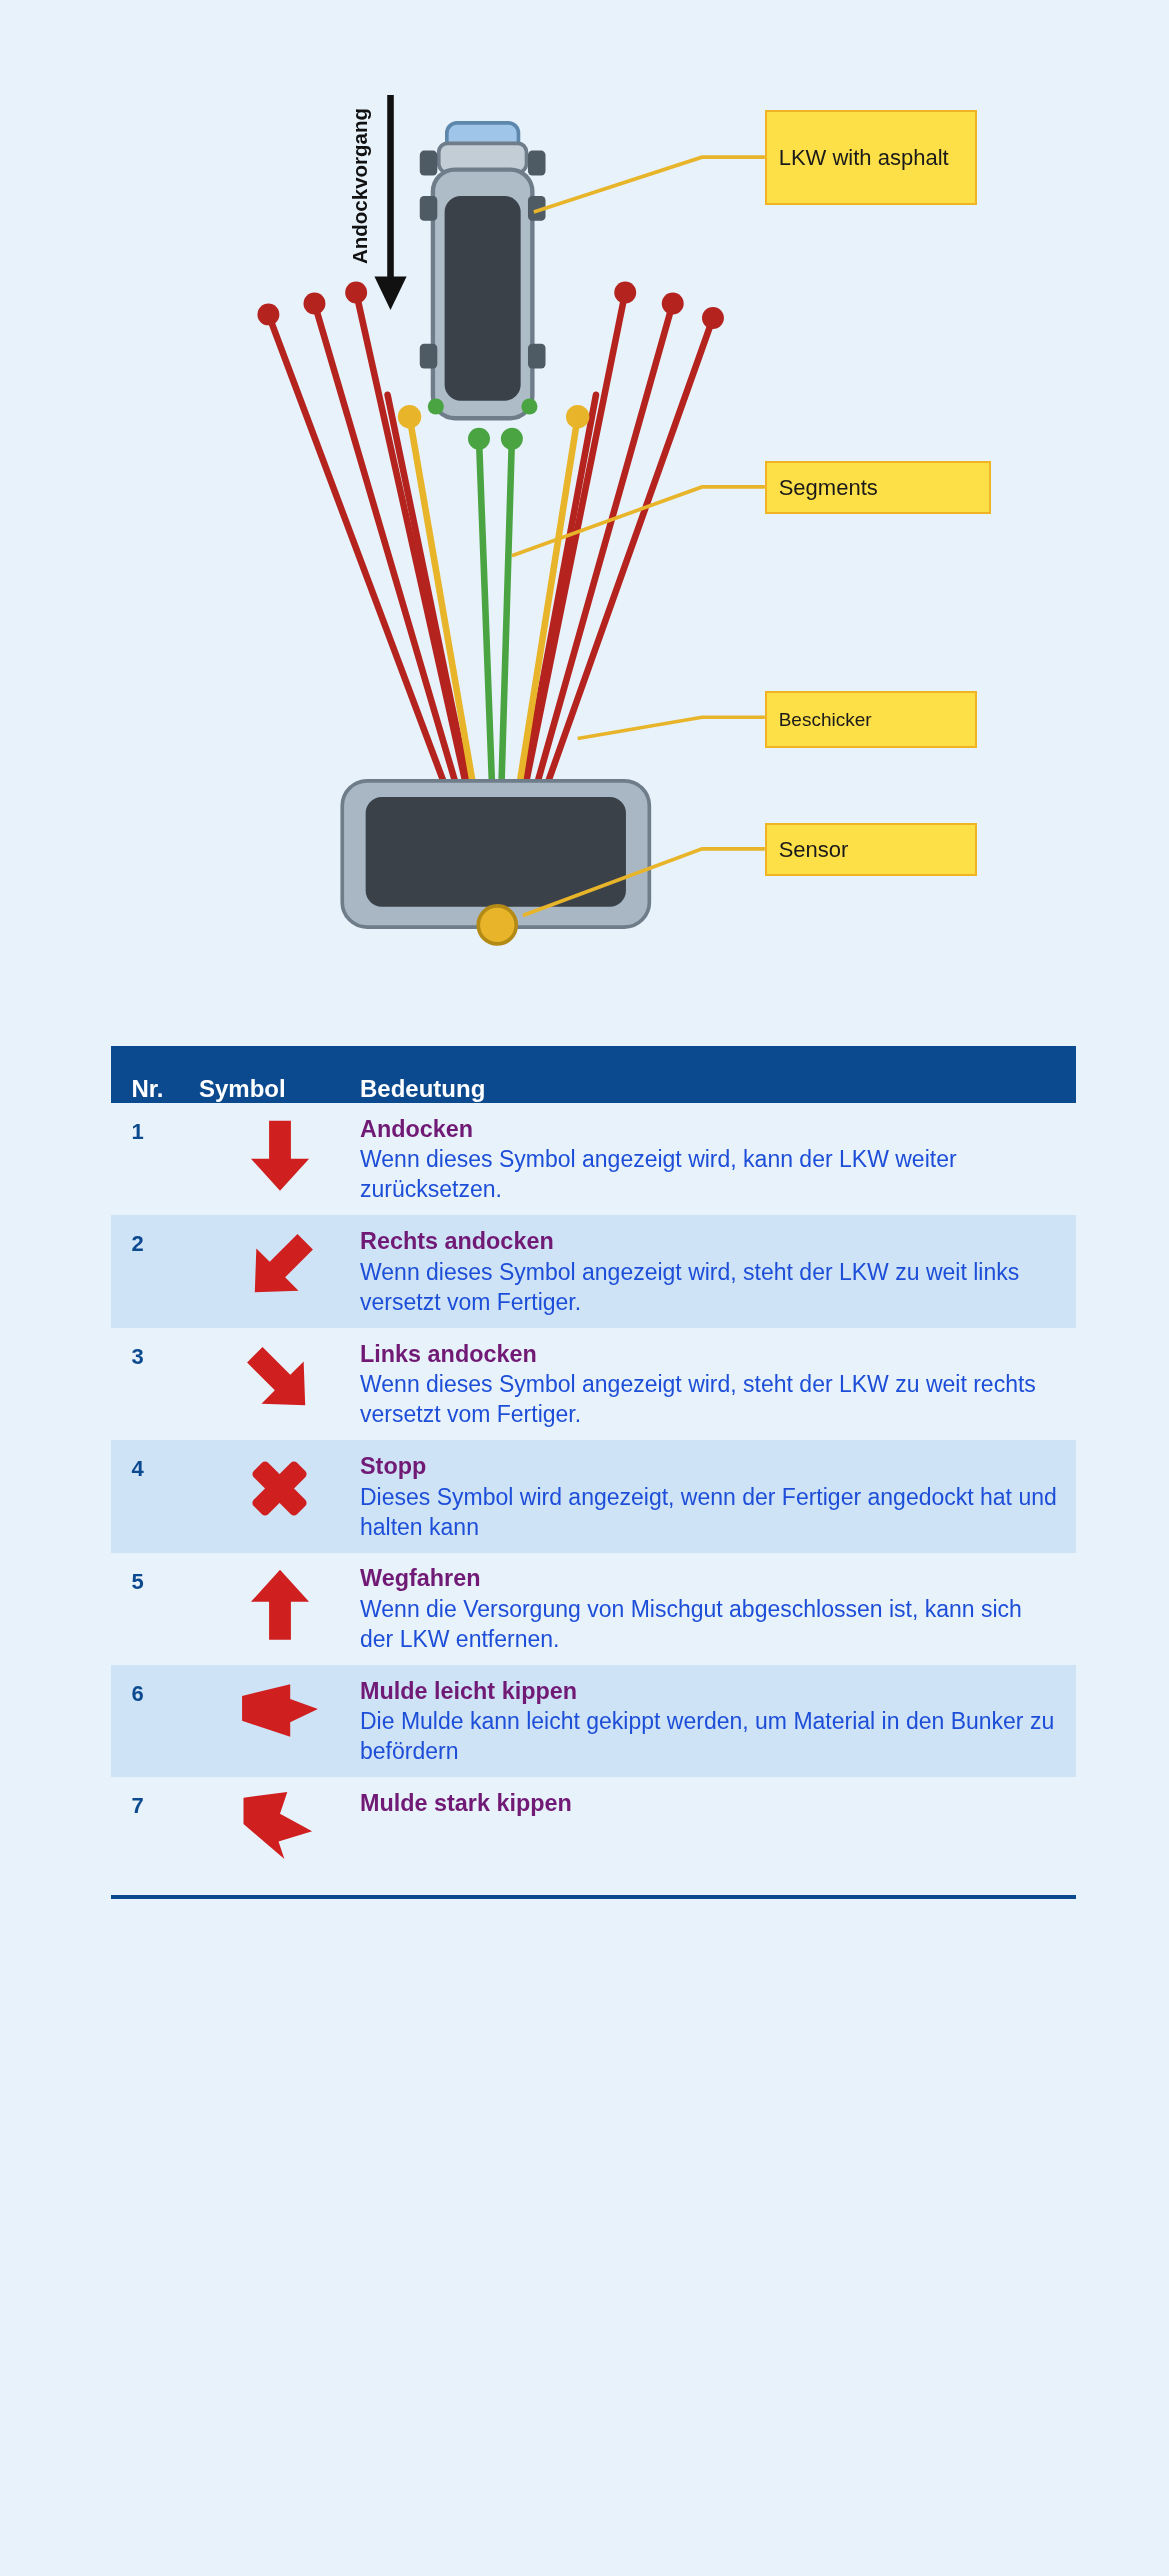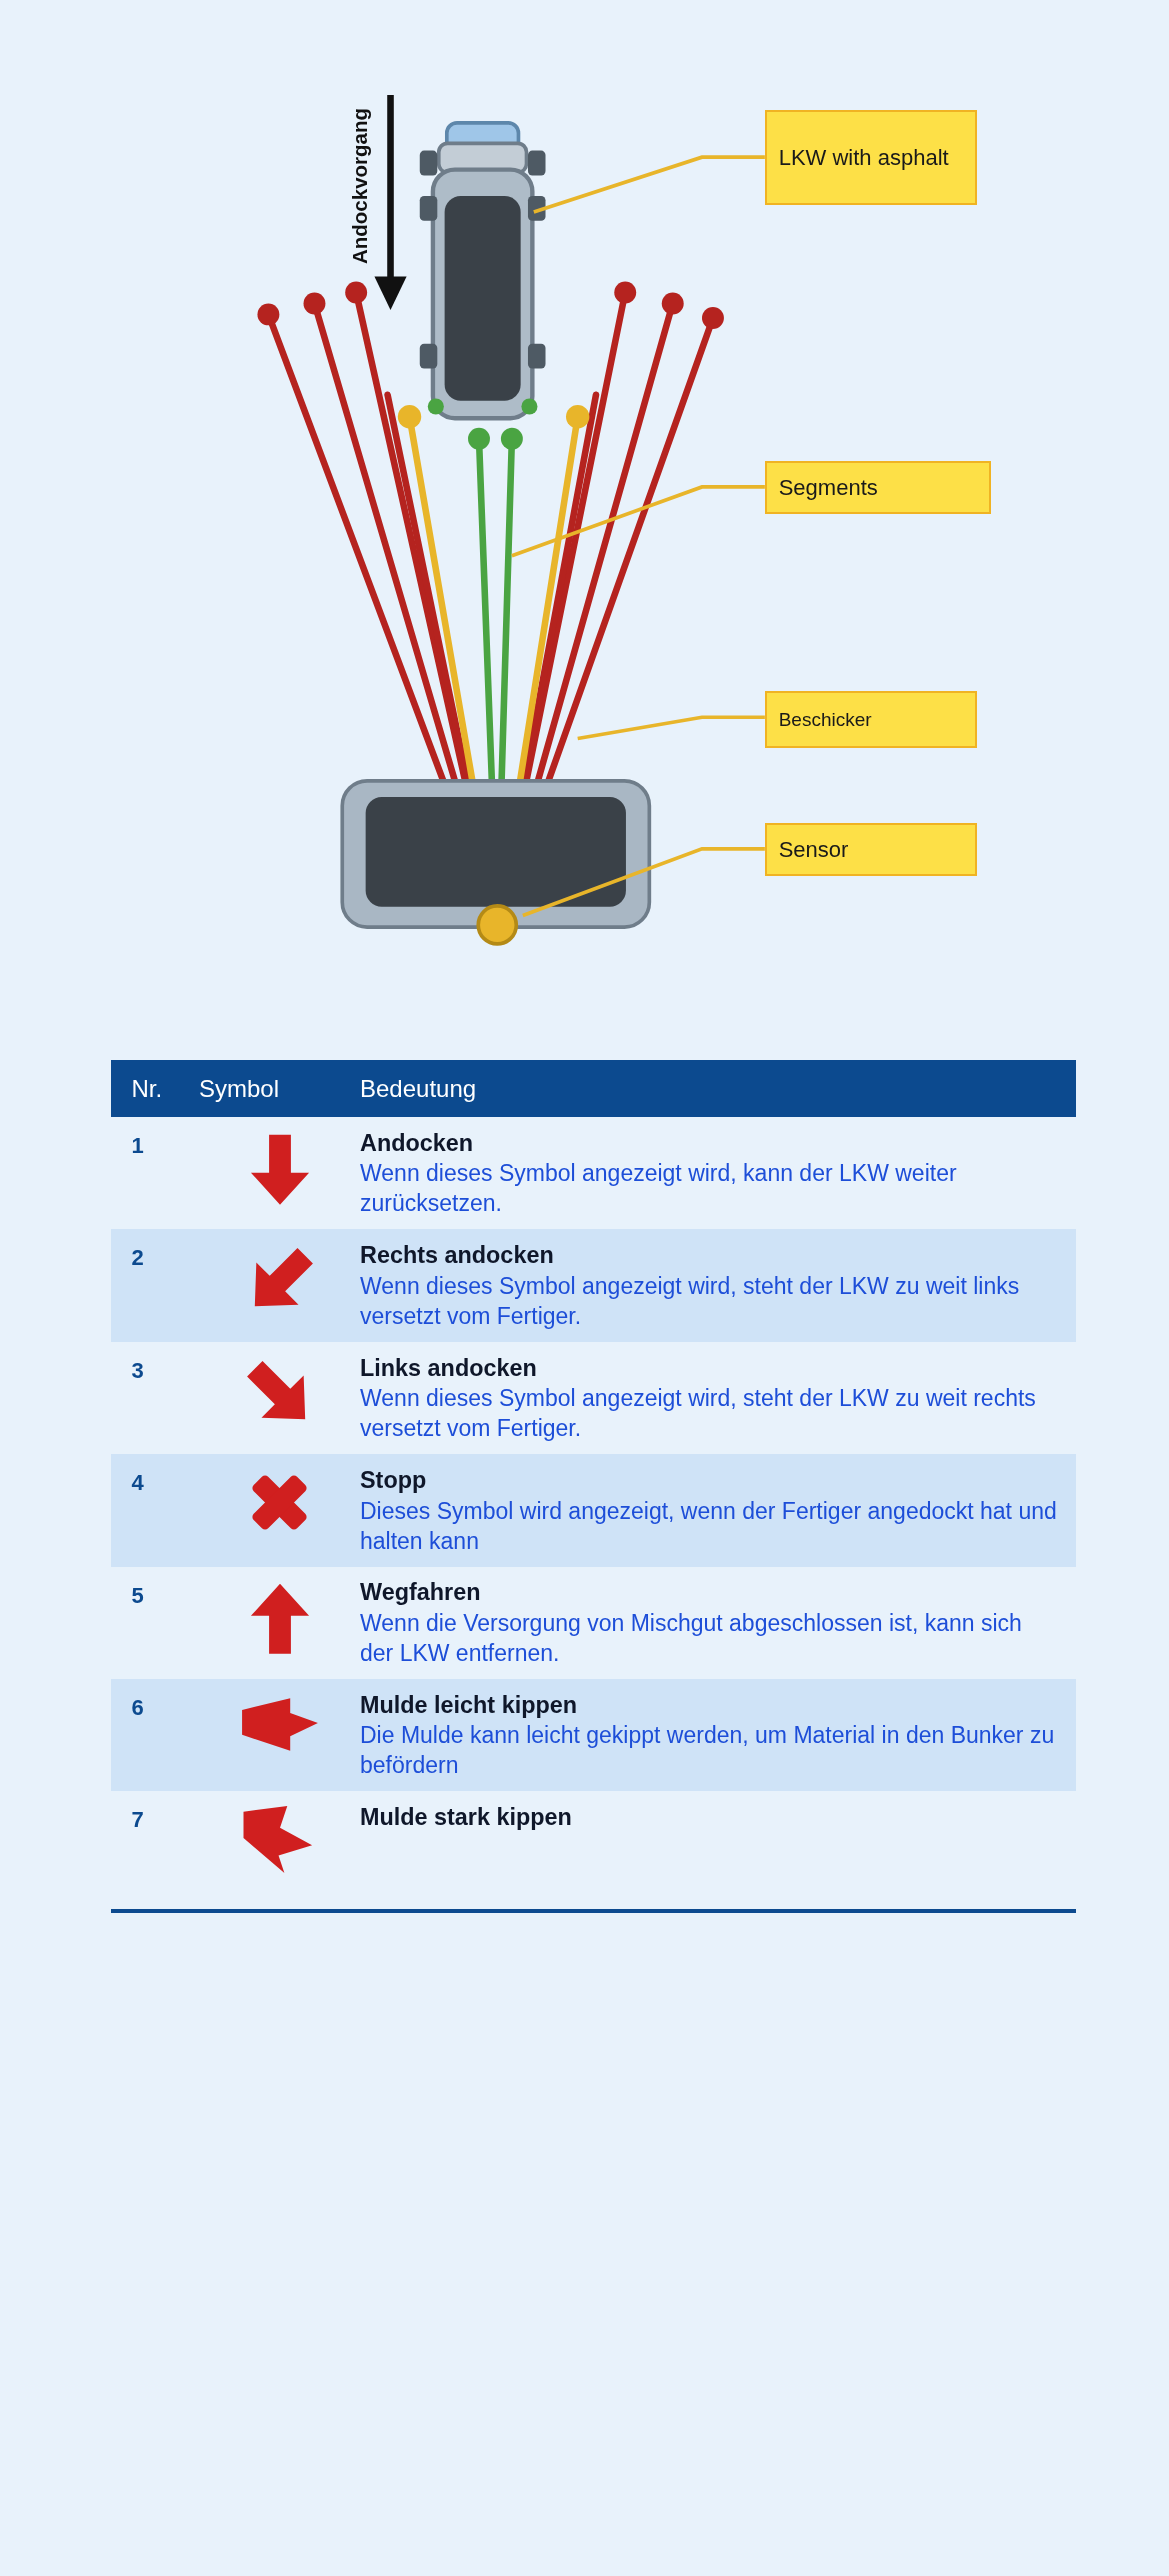--- a/index.html
+++ b/index.html
@@ -73,25 +73,24 @@
     position: absolute;
     left: 111px;
     top: 1046px;
     width: 965px;
     box-sizing: border-box;
   }
   .thead {
     display: flex;
     background: #0c4a8f;
     color: #ffffff;
-    font-weight: normal;
+    font-weight: bold;
     font-size: 24px;
     height: 57px;
-    align-items: center;
-    margin-top: 14px;
+    align-items: flex-end;
   }
   .col-nr     { width: 88px; padding-left: 20.5px; box-sizing: border-box; }
   .col-symbol { width: 161px; box-sizing: border-box; }
   .col-bed    { flex: 1; box-sizing: border-box; padding-right: 14.6px; }
 
   .row {
     display: flex;
     align-items: stretch;
     min-height: 110px;
   }
@@ -106,21 +105,21 @@
     display: flex;
     align-items: flex-start;
     justify-content: center;
     padding-top: 11.7px;
   }
   .row .col-bed {
     padding-top: 11.7px;
     padding-bottom: 10.2px;
   }
   .row-title {
-    color: #0f172a;
+    color: #701a75;
     font-weight: bold;
     font-size: 23.4px;
     line-height: 1.25;
   }
   .row-desc {
     color: #1d4ed8;
     font-size: 23px;
     line-height: 1.3;
     margin-top: 1.5px;
   }

